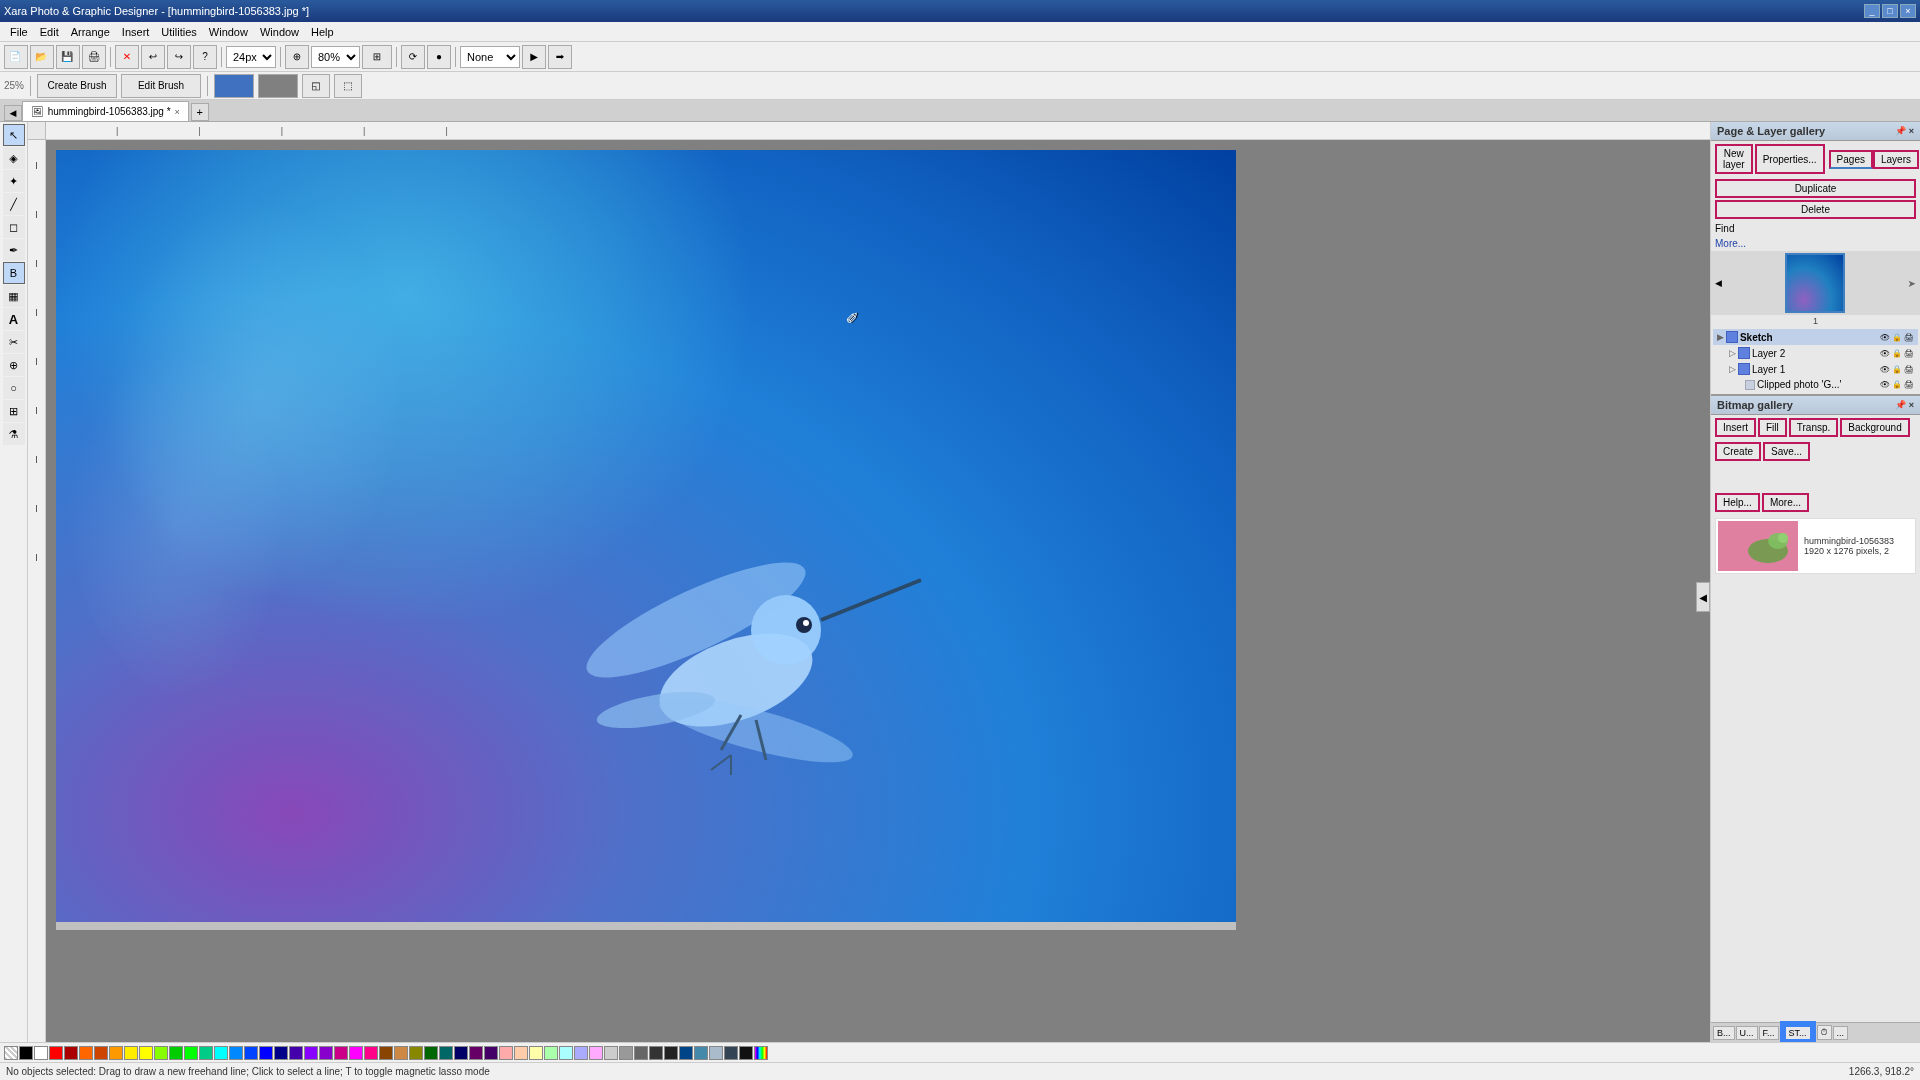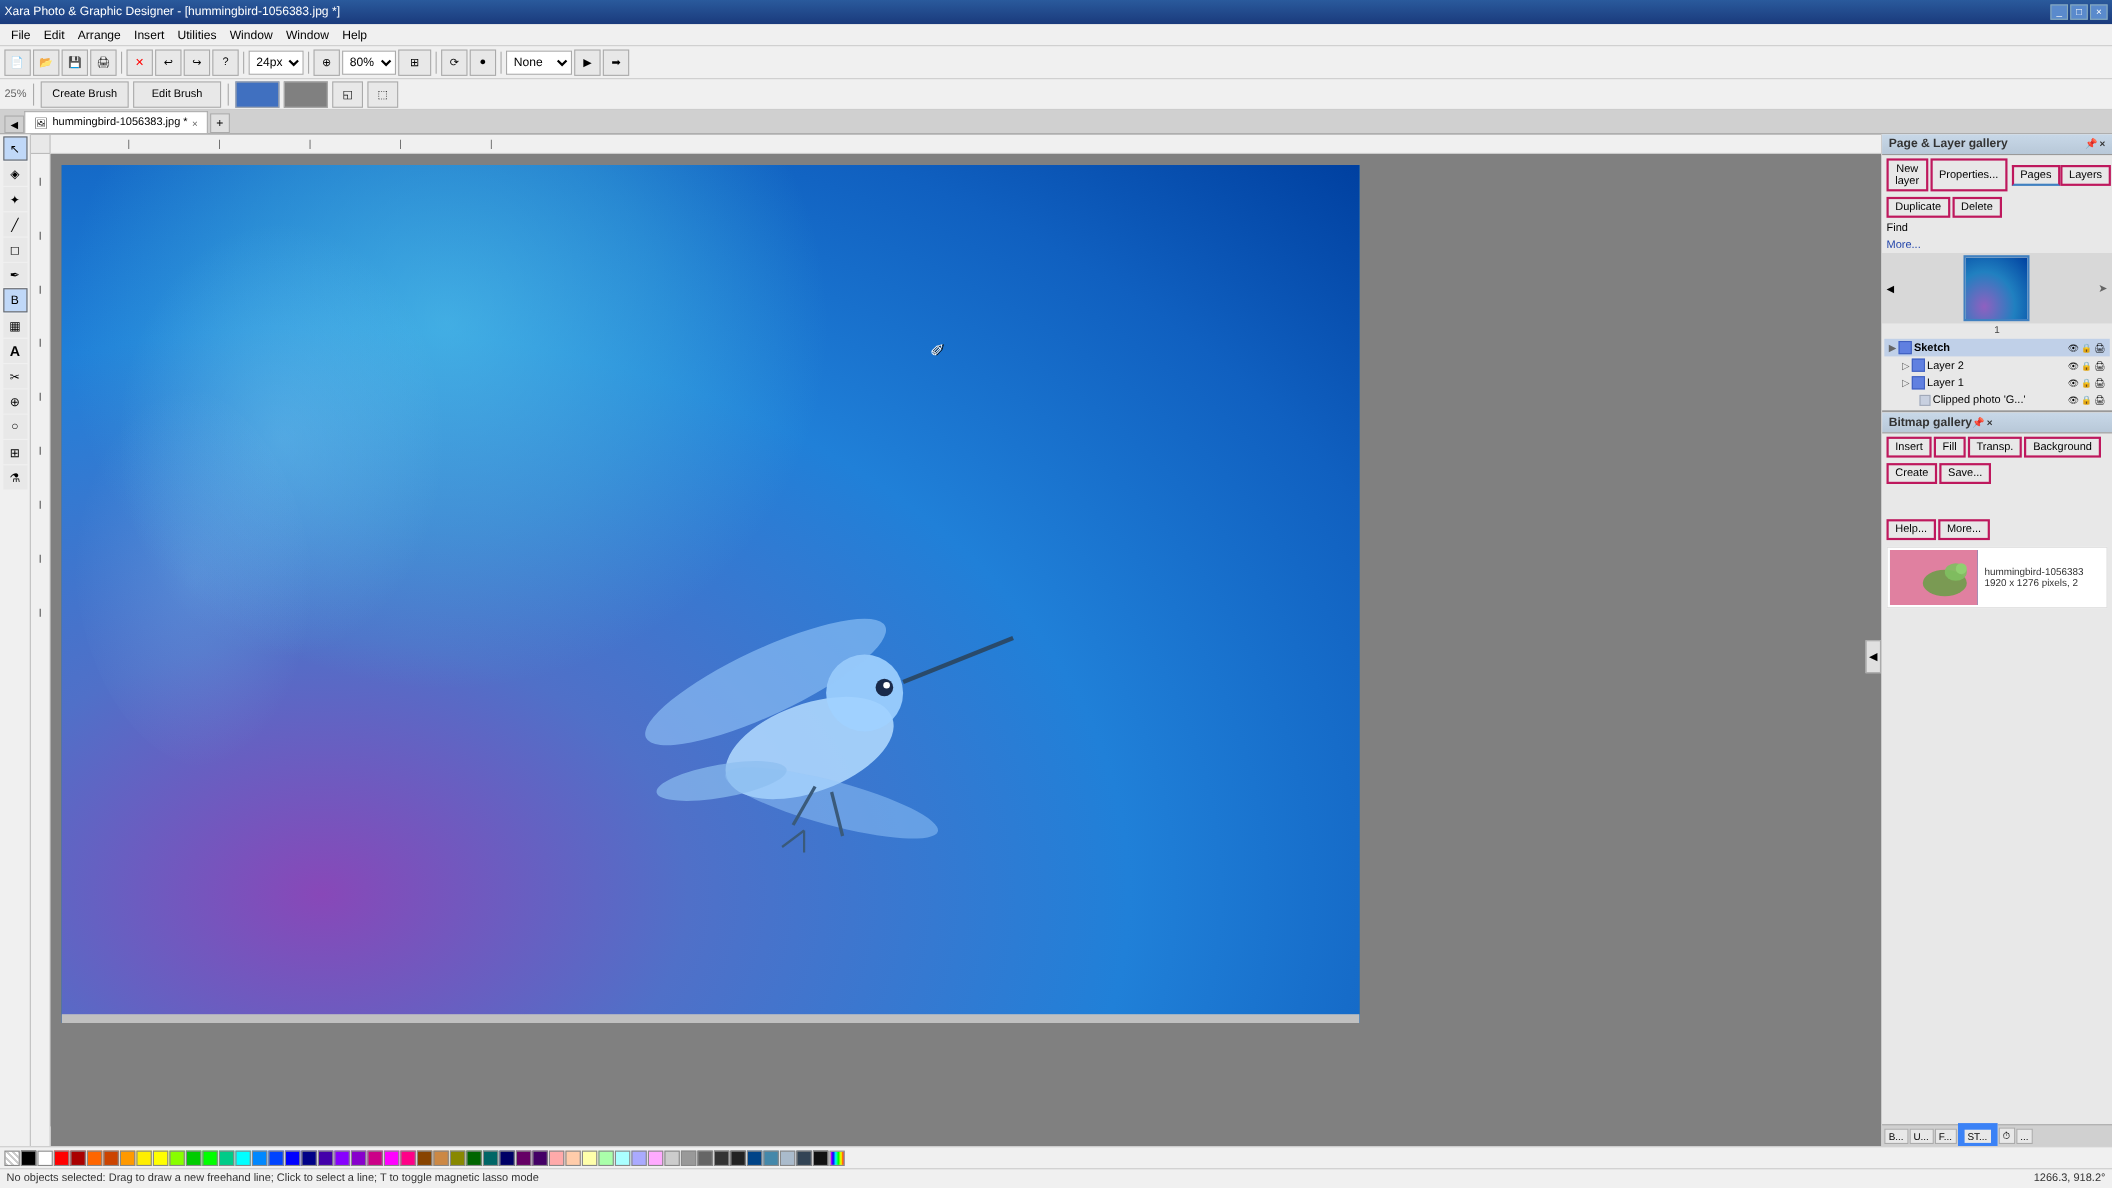--- a/index.html
+++ b/index.html
@@ -115,21 +115,21 @@
     .layer-item.selected { background: #c0d0e8; }
     .expand-arrow { color: #666; font-size: 9px; }
 
     
     #bitmap-gallery {
       flex: 1; background: #e8e8e8; overflow: hidden; display: flex; flex-direction: column;
     }
     #bitmap-gallery-header {
       background: linear-gradient(to bottom, #c8d8e8, #b8c8d8);
       padding: 3px 6px; font-size: 11px; font-weight: bold; color: #333;
-      display: flex; justify-content: flex-start; align-items: center;
+      display: flex; justify-content: space-between; align-items: center;
       border-bottom: 1px solid #999;
     }
     #bitmap-buttons {
       display: flex; gap: 2px; padding: 3px 4px; flex-wrap: wrap;
     }
     #bitmap-items { flex: 1; overflow-y: auto; padding: 4px; display: flex; flex-direction: column; gap: 4px; }
     .bitmap-item {
       display: flex; align-items: center; gap: 6px; padding: 2px;
       background: white; border: 1px solid #ddd; cursor: pointer;
     }
@@ -374,21 +374,21 @@
         <div id="layer-gallery-buttons">
           <button class="gal-btn">New layer</button>
           <button class="gal-btn">Properties...</button>
           <div style="flex:1;"></div>
           <div style="display:flex; gap:0;align-items:center;">
             <button class="gal-btn" style="border-bottom:2px solid #4080c0;">Pages</button>
             <button class="gal-btn">Layers</button>
           </div>
         </div>
 
-        <div style="display:flex; gap:2px; padding: 2px 4px;">
+        <div style="display:flex; gap:2px; padding: 2px 4px; flex-direction: column;">
           <button class="gal-btn">Duplicate</button>
           <button class="gal-btn">Delete</button>
         </div>
 
         <div class="find-row">
           <span style="font-size:10px;">Find</span>
         </div>
         <div class="more-link">More...</div>
 
         <div style="display:flex; align-items:center; padding:2px 4px; background:#d8d8d8;">

